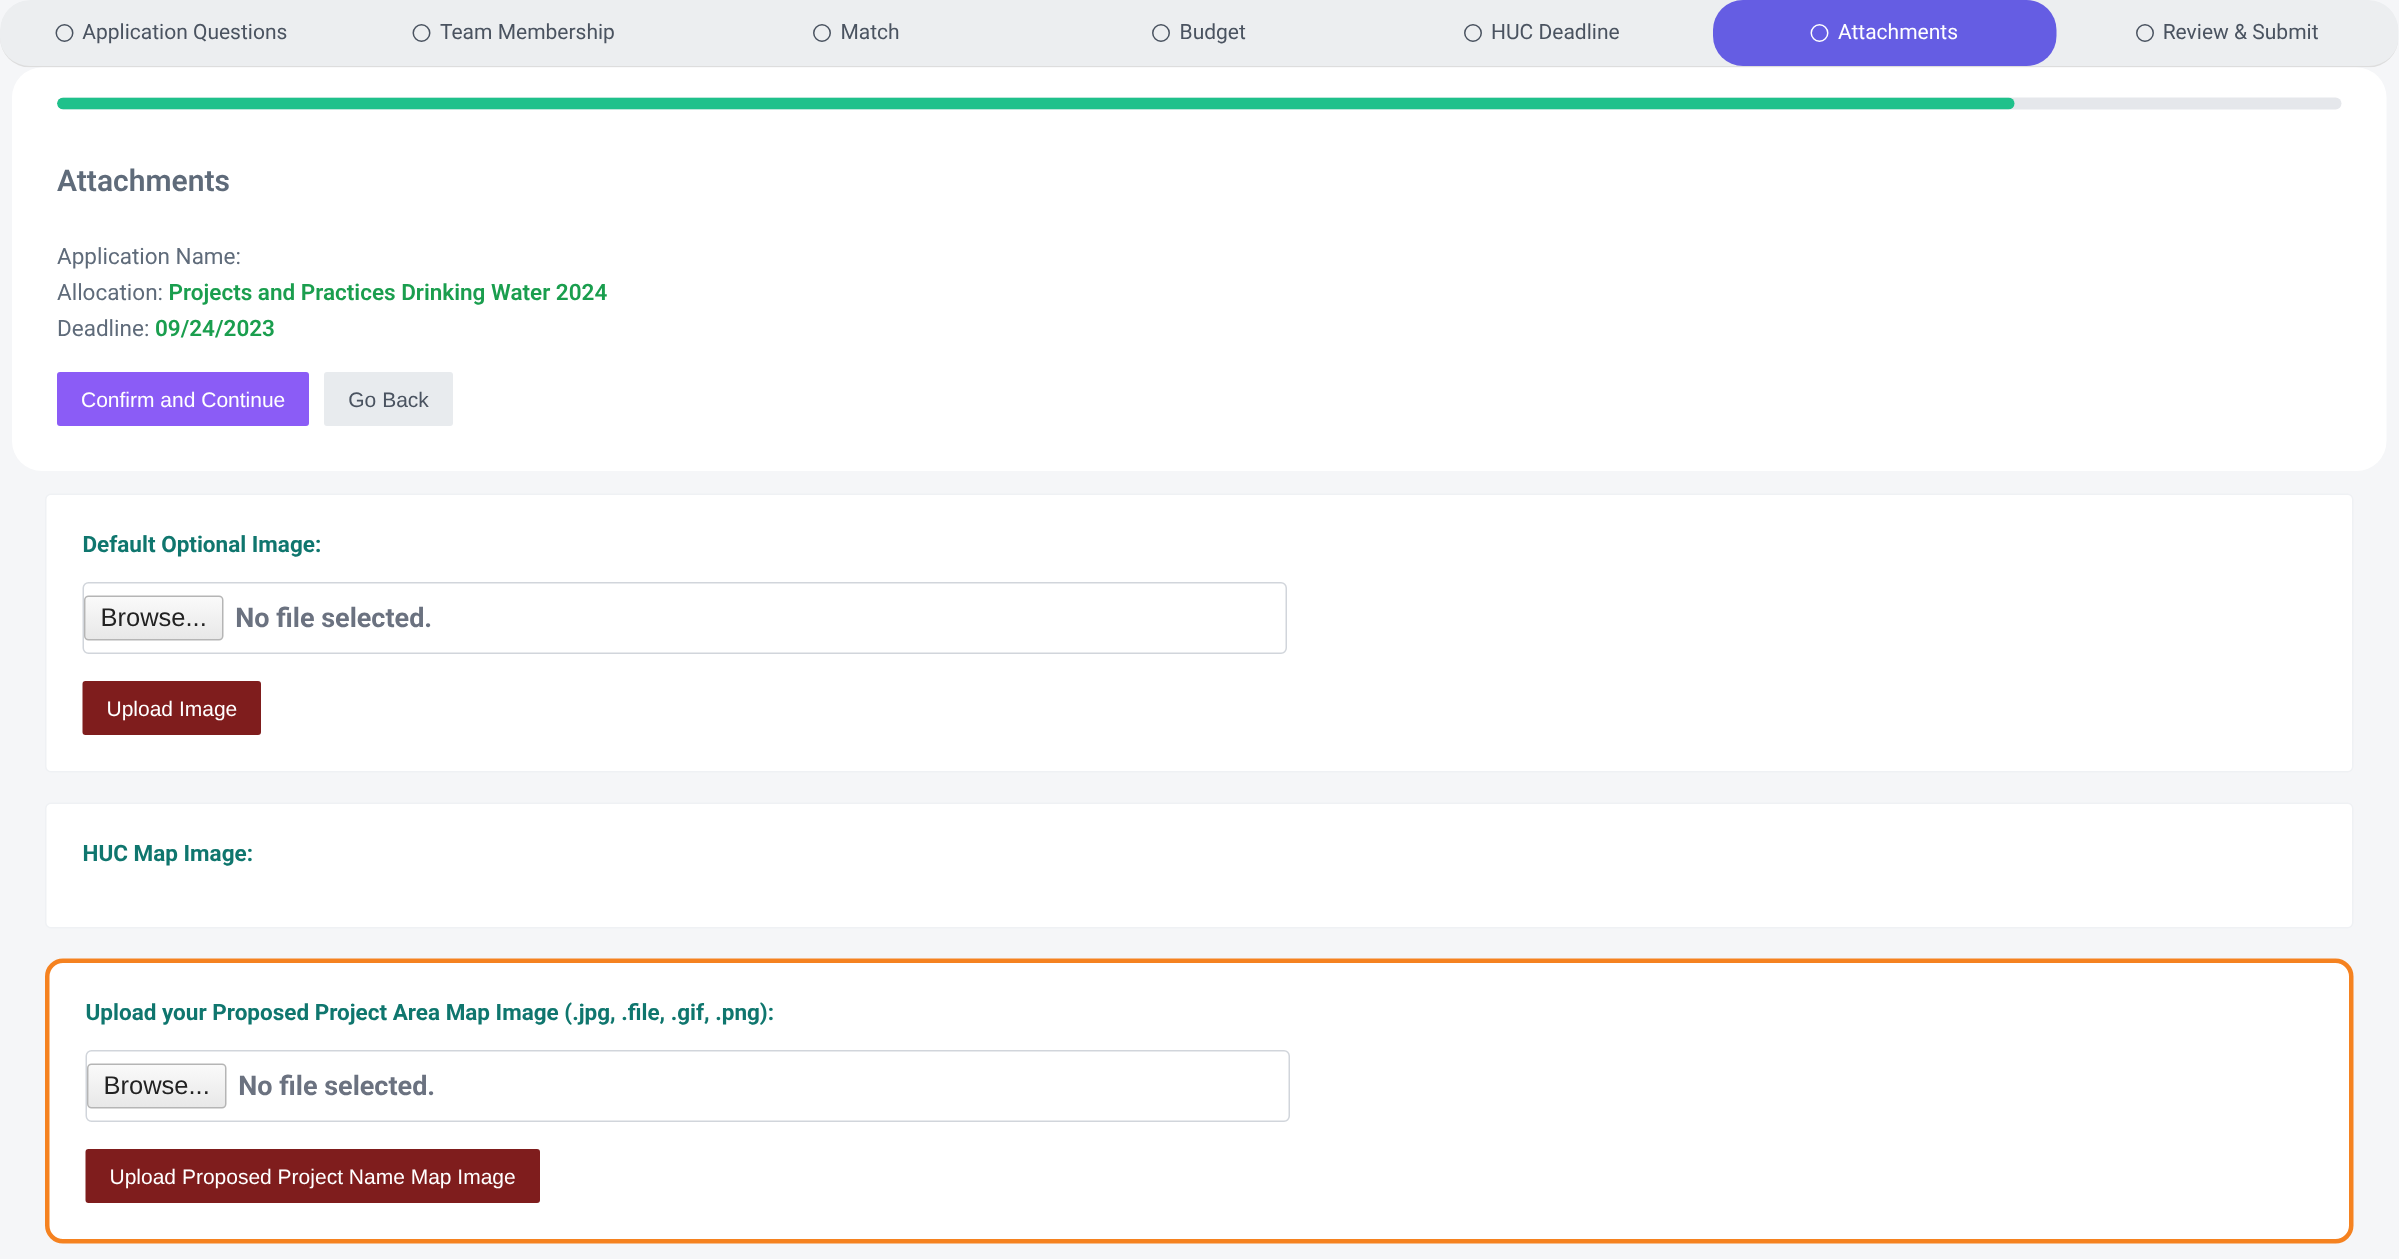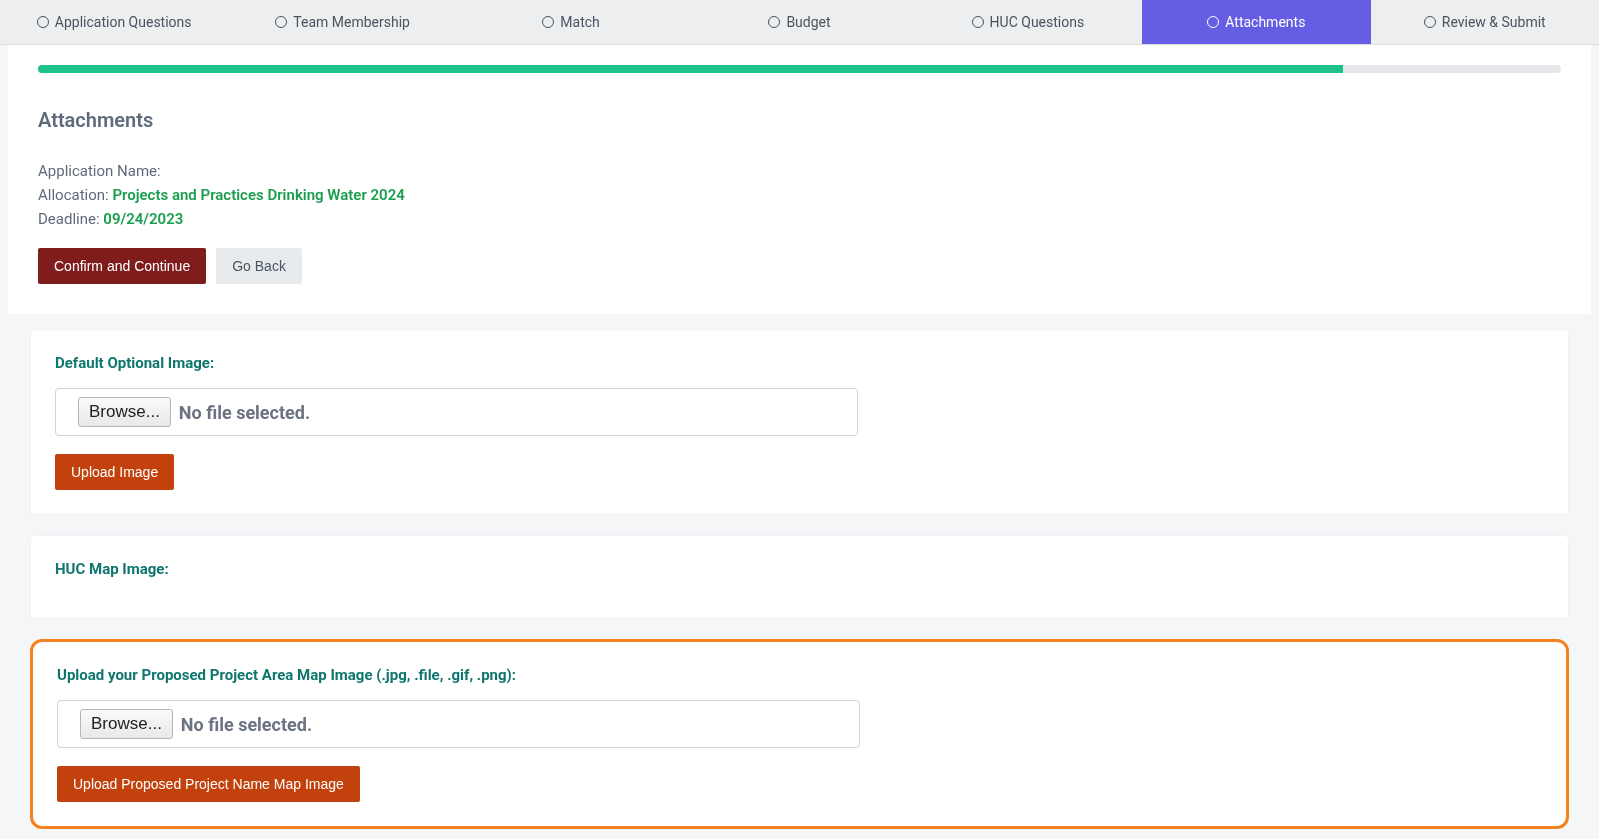--- a/index.html
+++ b/index.html
@@ -1,18 +1,19 @@
 <!DOCTYPE html>
 <html><head>
   <meta charset="utf-8">
   <style>
     * {
       margin: 0;
       padding: 0;
       box-sizing: border-box;
+      border-radius: 20px;
     }
     body {
       font-family: -apple-system, BlinkMacSystemFont, "Segoe UI", Roboto, Arial, sans-serif;
       background: #f5f6f8;
       color: #333;
     }
     .tabs {
       display: flex;
       background: #eceef0;
       border-bottom: 1px solid #ddd;
@@ -79,48 +80,48 @@
       gap: 10px;
     }
     .btn {
       padding: 10px 16px;
       border: none;
       font-size: 14px;
       cursor: pointer;
       border-radius: 2px;
     }
     .btn-primary {
-      background: #7f1d1d;
+      background: #8b5cf6;
       color: #fff;
     }
     .btn-secondary {
       background: #e8ebee;
       color: #4a5360;
     }
     .btn-navy {
-      background: #c2410c;
+      background: #7f1d1d;
       color: #fff;
     }
     .card {
       background: #fff;
       border: 1px solid #eff1f4;
       border-radius: 4px;
       margin: 15px 30px 20px 30px;
       padding: 24px;
     }
     .card-label {
       font-weight: 700;
       font-size: 15px;
       color: #0f766e;
       margin-bottom: 16px;
     }
     .file-input-wrap {
       border: 1px solid #d1d5db;
       border-radius: 4px;
-      padding: 8px 22px;
+      padding: 8px 0;
       max-width: 803px;
       display: flex;
       align-items: center;
       gap: 8px;
       margin-bottom: 18px;
     }
     .browse-btn {
       background: linear-gradient(#fafafa, #e8e8e8);
       border: 1px solid #b5b5b5;
       border-radius: 3px;
@@ -154,21 +155,21 @@
   <div class="tab">
     <span class="radio-icon"></span>
     <span>Match</span>
   </div>
   <div class="tab">
     <span class="radio-icon"></span>
     <span>Budget</span>
   </div>
   <div class="tab">
     <span class="radio-icon"></span>
-    <span>HUC Questions</span>
+    <span>HUC Deadline</span>
   </div>
   <div class="tab active">
     <span class="radio-icon"></span>
     <span>Attachments</span>
   </div>
   <div class="tab">
     <span class="radio-icon"></span>
     <span>Review &amp; Submit</span>
   </div>
 </div>

